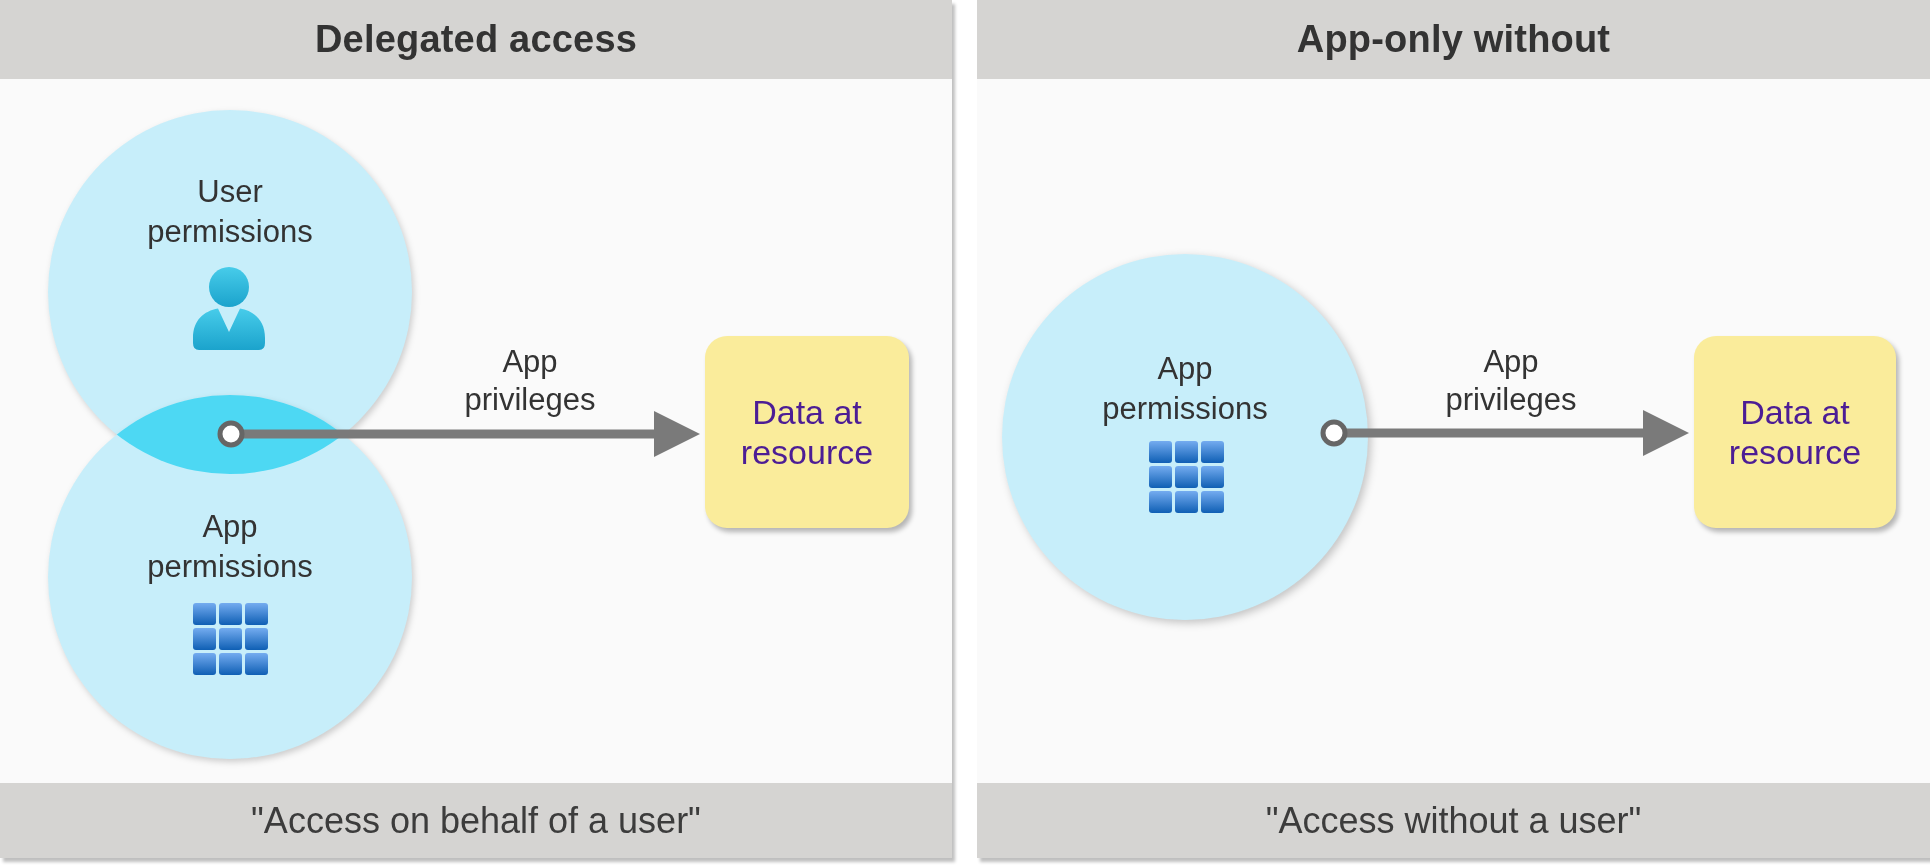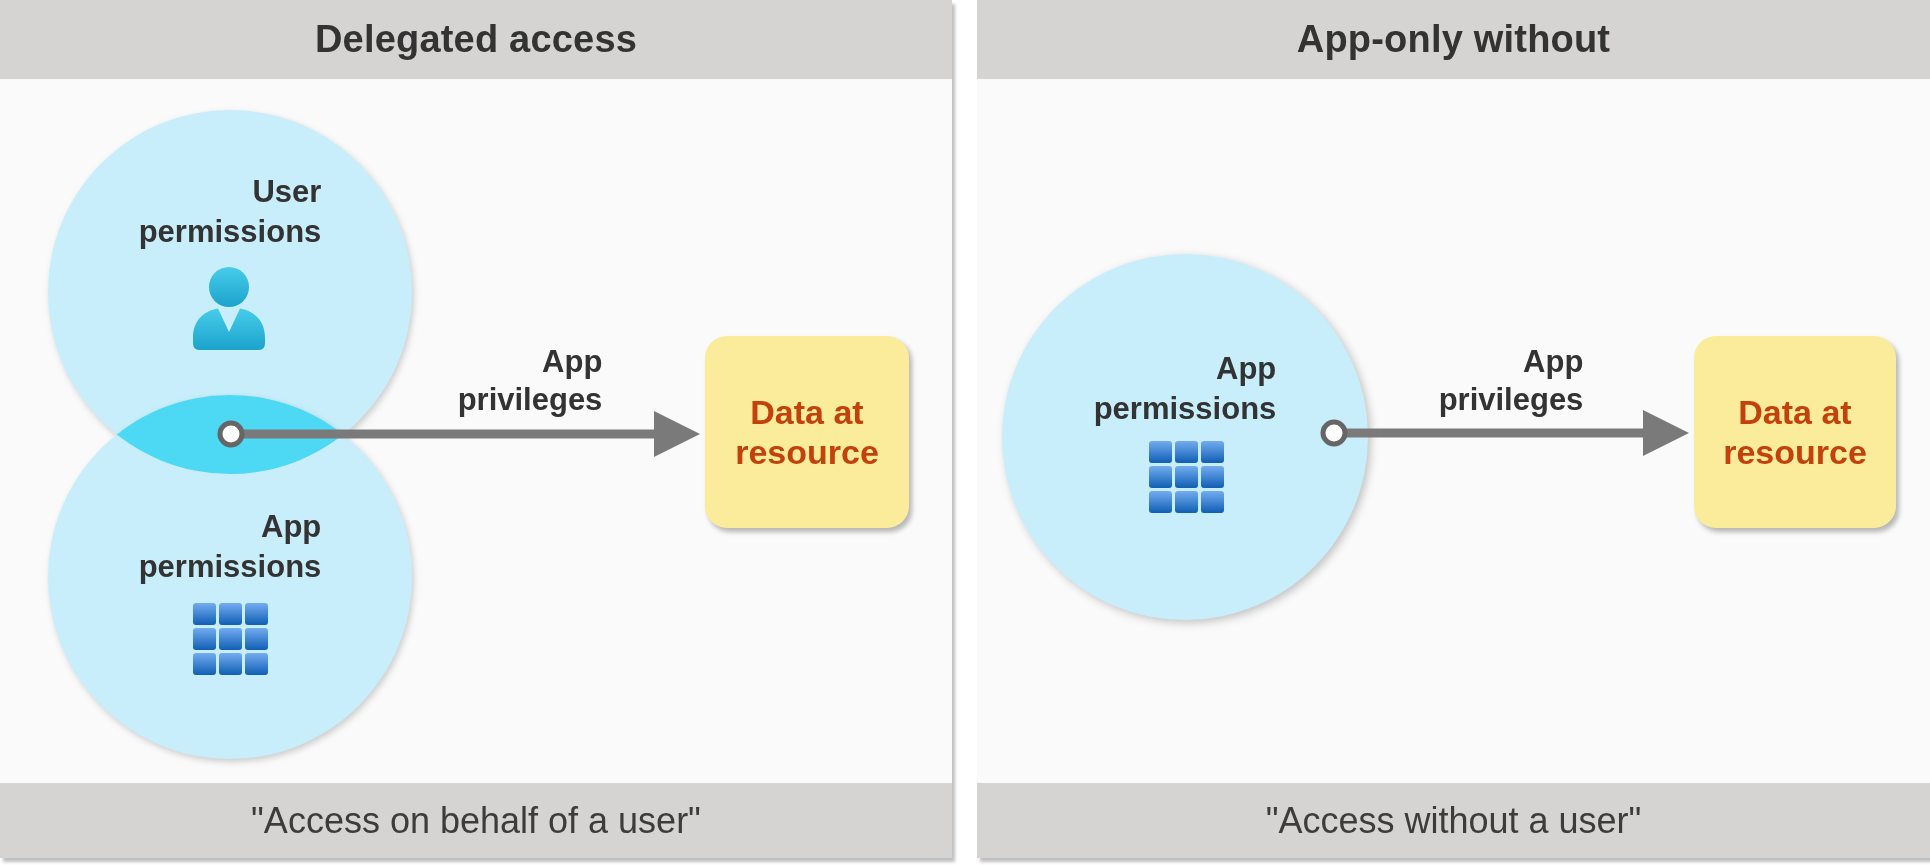--- a/index.html
+++ b/index.html
@@ -63,43 +63,43 @@
 
   .venn-svg {
     position: absolute;
     left: 0;
     top: 0;
   }
 
   .label {
     position: absolute;
     transform: translateX(-50%);
-    text-align: right;
-    font-weight: 700;
+    text-align: center;
+    font-weight: 400;
     color: #333333;
     white-space: nowrap;
   }
   .circle-label { font-size: 31px; line-height: 40px; }
   .arrow-label  { font-size: 31px; line-height: 38px; }
 
   .icon-abs { position: absolute; }
 
   .resource-box {
     position: absolute;
     background: #FAEC9B;
     border-radius: 22px;
     box-shadow: 3px 4px 5px rgba(0,0,0,0.28);
     display: flex;
     flex-direction: column;
     align-items: center;
     justify-content: center;
     font-size: 34px;
-    font-weight: 700;
+    font-weight: 400;
     line-height: 40px;
-    color: #c2410c;
+    color: #4c1d95;
     text-align: center;
   }
 </style>
 </head>
 <body>
 
 <div class="stage">
 
   <div class="panel panel-left">
     <div class="panel-header">

